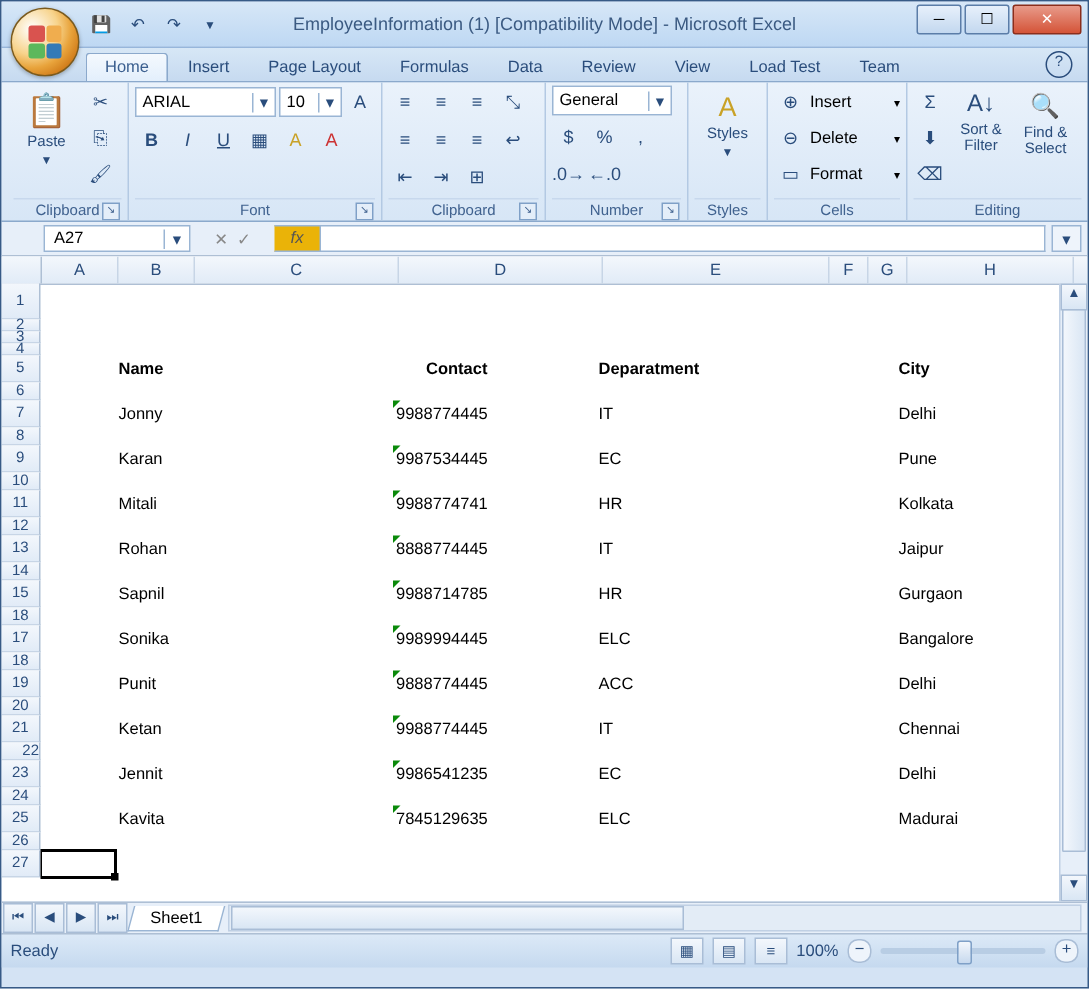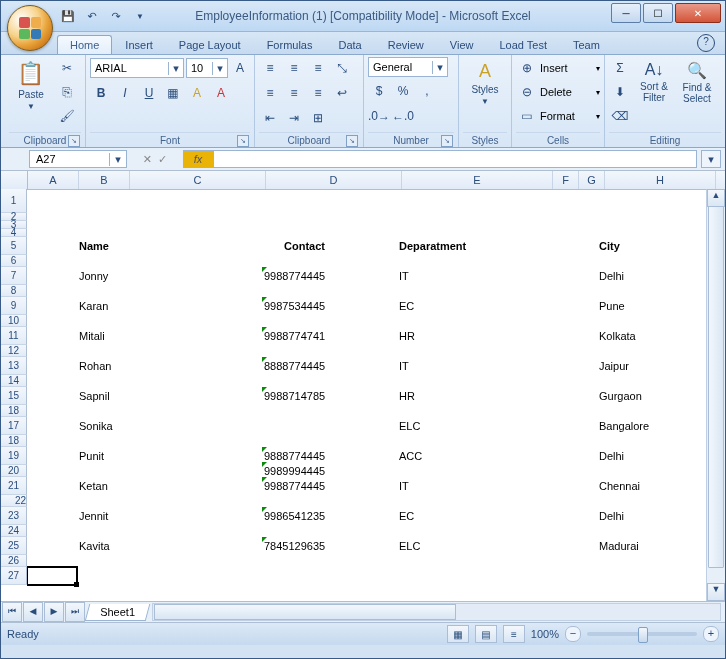--- a/index.html
+++ b/index.html
@@ -578,21 +578,21 @@
       <div class="cell" style="left: 570px; top: 138px; height: 16px; line-height: 16px;">Kolkata</div>
       <div class="cell" style="left: 50px; top: 168px; height: 16px; line-height: 16px;">Rohan</div>
       <div class="cell txtnum" style="left: 235px; top: 168px; height: 16px; line-height: 16px;">8888774445</div>
       <div class="cell" style="left: 370px; top: 168px; height: 16px; line-height: 16px;">IT</div>
       <div class="cell" style="left: 570px; top: 168px; height: 16px; line-height: 16px;">Jaipur</div>
       <div class="cell" style="left: 50px; top: 198px; height: 16px; line-height: 16px;">Sapnil</div>
       <div class="cell txtnum" style="left: 235px; top: 198px; height: 16px; line-height: 16px;">9988714785</div>
       <div class="cell" style="left: 370px; top: 198px; height: 16px; line-height: 16px;">HR</div>
       <div class="cell" style="left: 570px; top: 198px; height: 16px; line-height: 16px;">Gurgaon</div>
       <div class="cell" style="left: 50px; top: 228px; height: 16px; line-height: 16px;">Sonika</div>
-      <div class="cell txtnum" style="left: 235px; top: 228px; height: 16px; line-height: 16px; margin-top: 45px;">9989994445</div>
+      <div class="cell txtnum" style="left: 235px; top: 228px; height: 16px; line-height: 16px;">9989994445</div>
       <div class="cell" style="left: 370px; top: 228px; height: 16px; line-height: 16px;">ELC</div>
       <div class="cell" style="left: 570px; top: 228px; height: 16px; line-height: 16px;">Bangalore</div>
       <div class="cell" style="left: 50px; top: 258px; height: 16px; line-height: 16px;">Punit</div>
       <div class="cell txtnum" style="left: 235px; top: 258px; height: 16px; line-height: 16px;">9888774445</div>
       <div class="cell" style="left: 370px; top: 258px; height: 16px; line-height: 16px;">ACC</div>
       <div class="cell" style="left: 570px; top: 258px; height: 16px; line-height: 16px;">Delhi</div>
       <div class="cell" style="left: 50px; top: 288px; height: 16px; line-height: 16px;">Ketan</div>
       <div class="cell txtnum" style="left: 235px; top: 288px; height: 16px; line-height: 16px;">9988774445</div>
       <div class="cell" style="left: 370px; top: 288px; height: 16px; line-height: 16px;">IT</div>
       <div class="cell" style="left: 570px; top: 288px; height: 16px; line-height: 16px;">Chennai</div>

